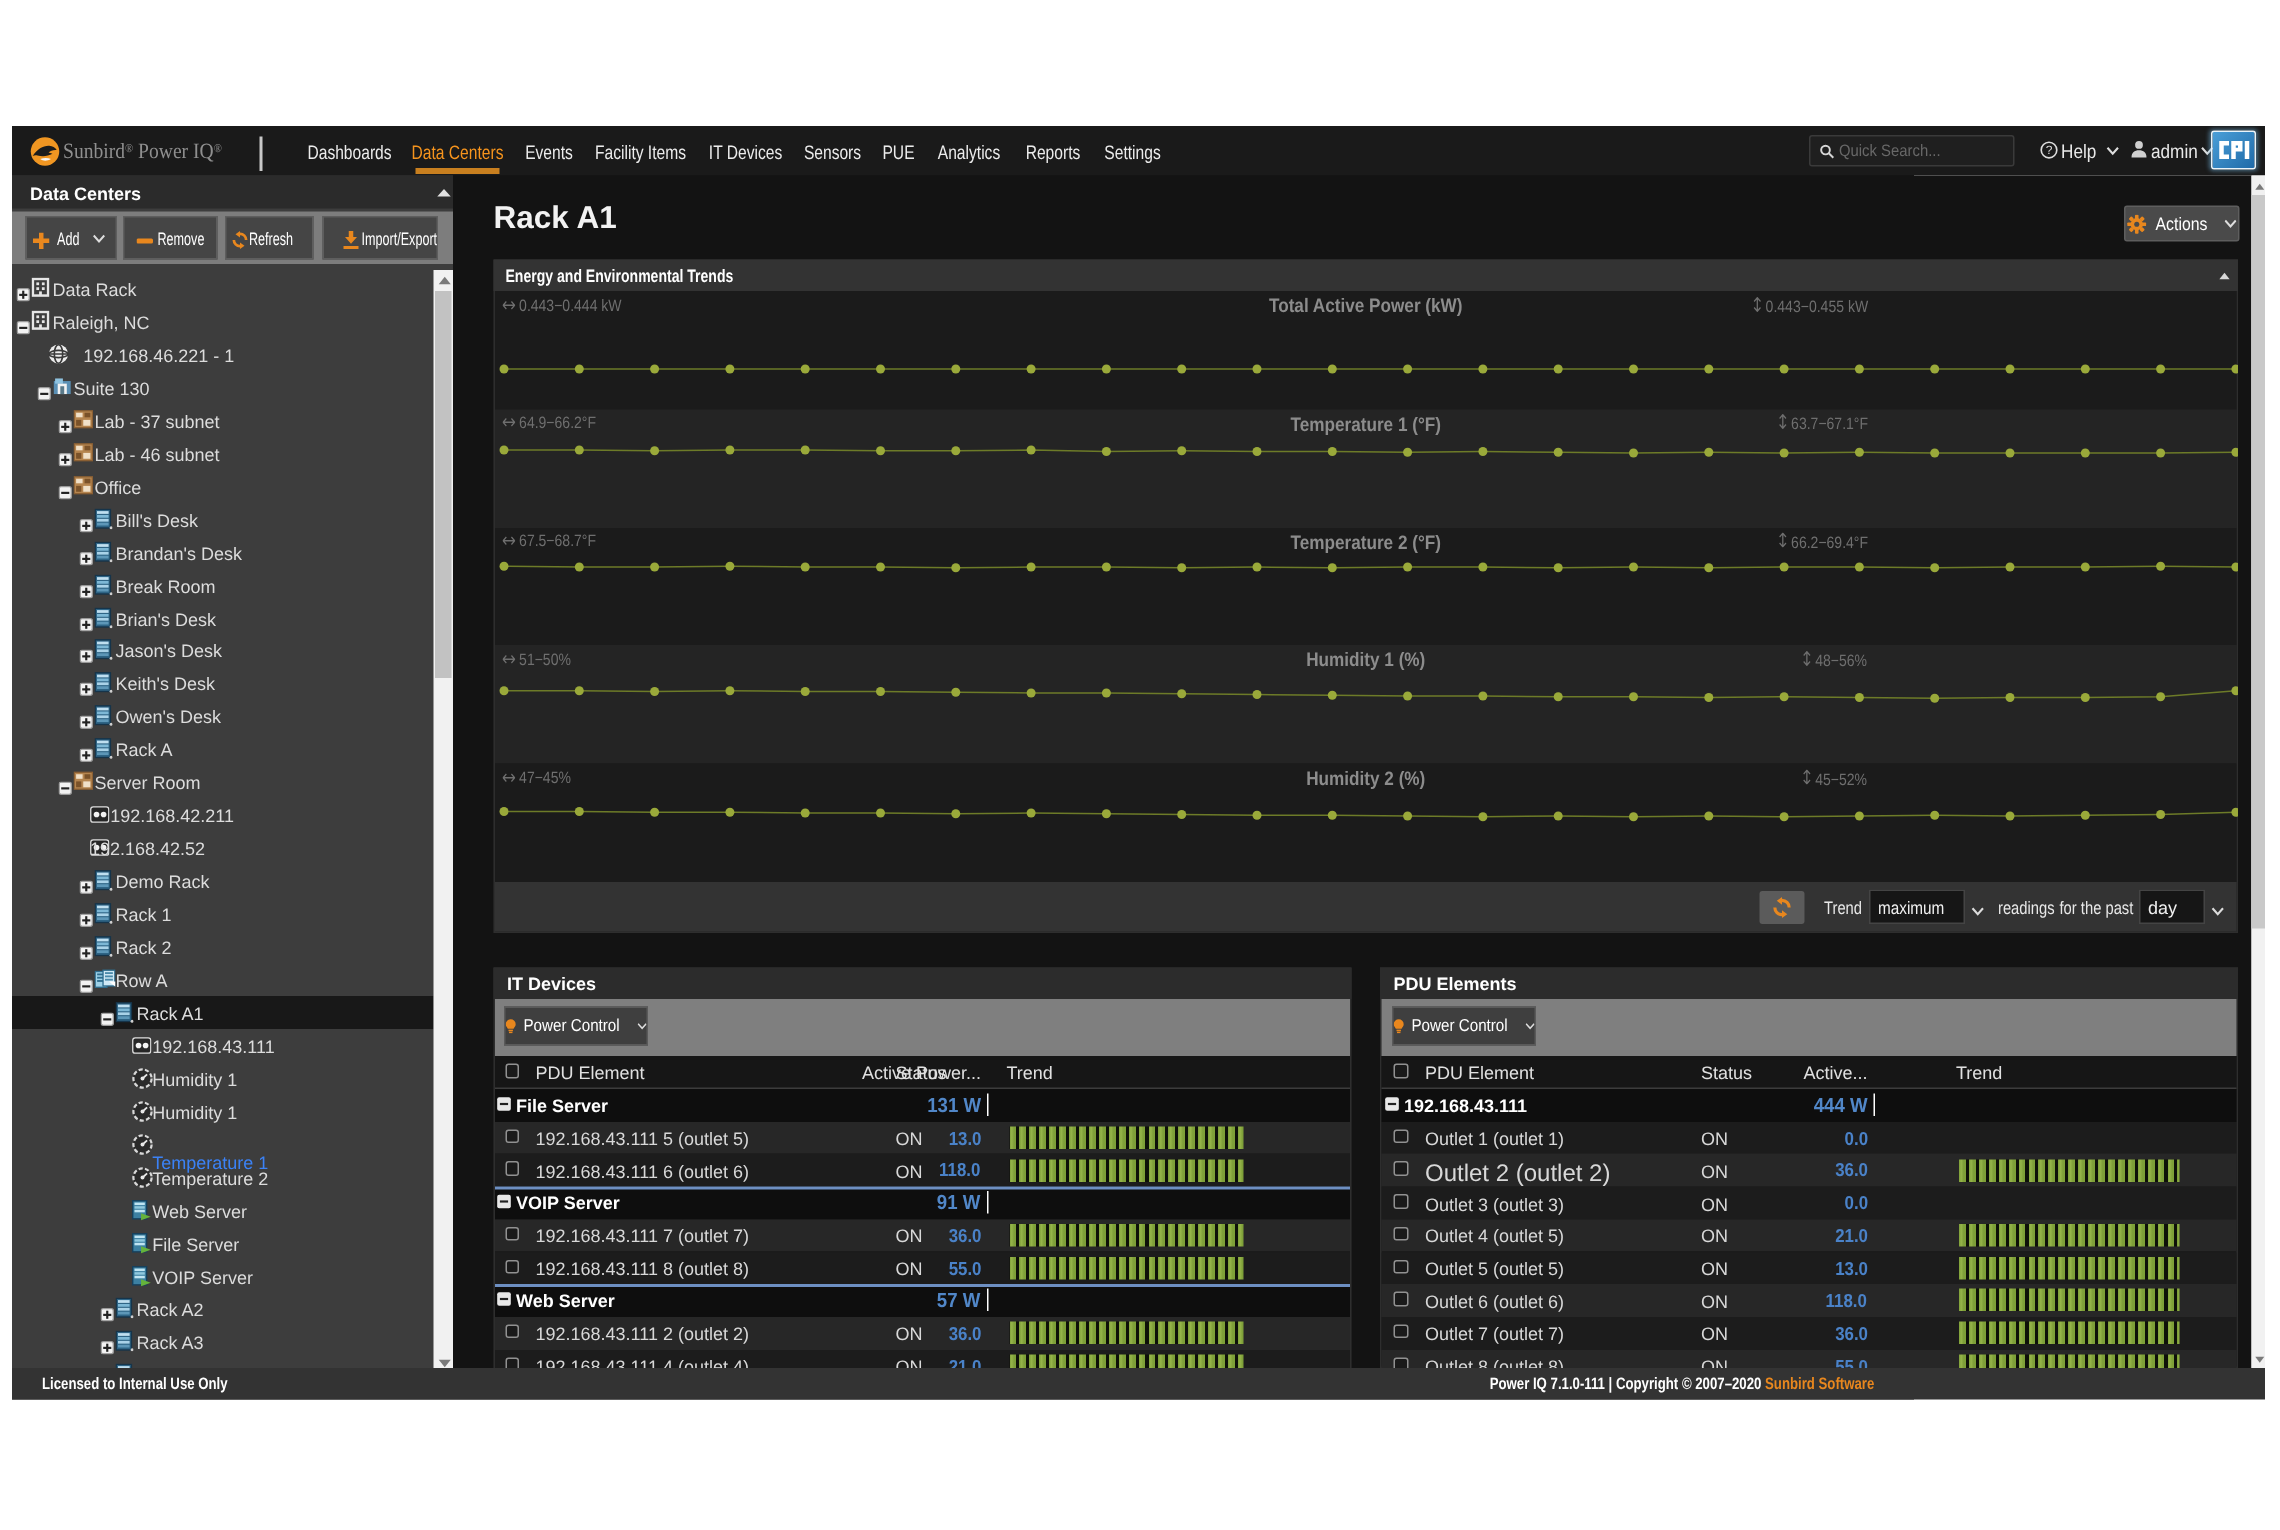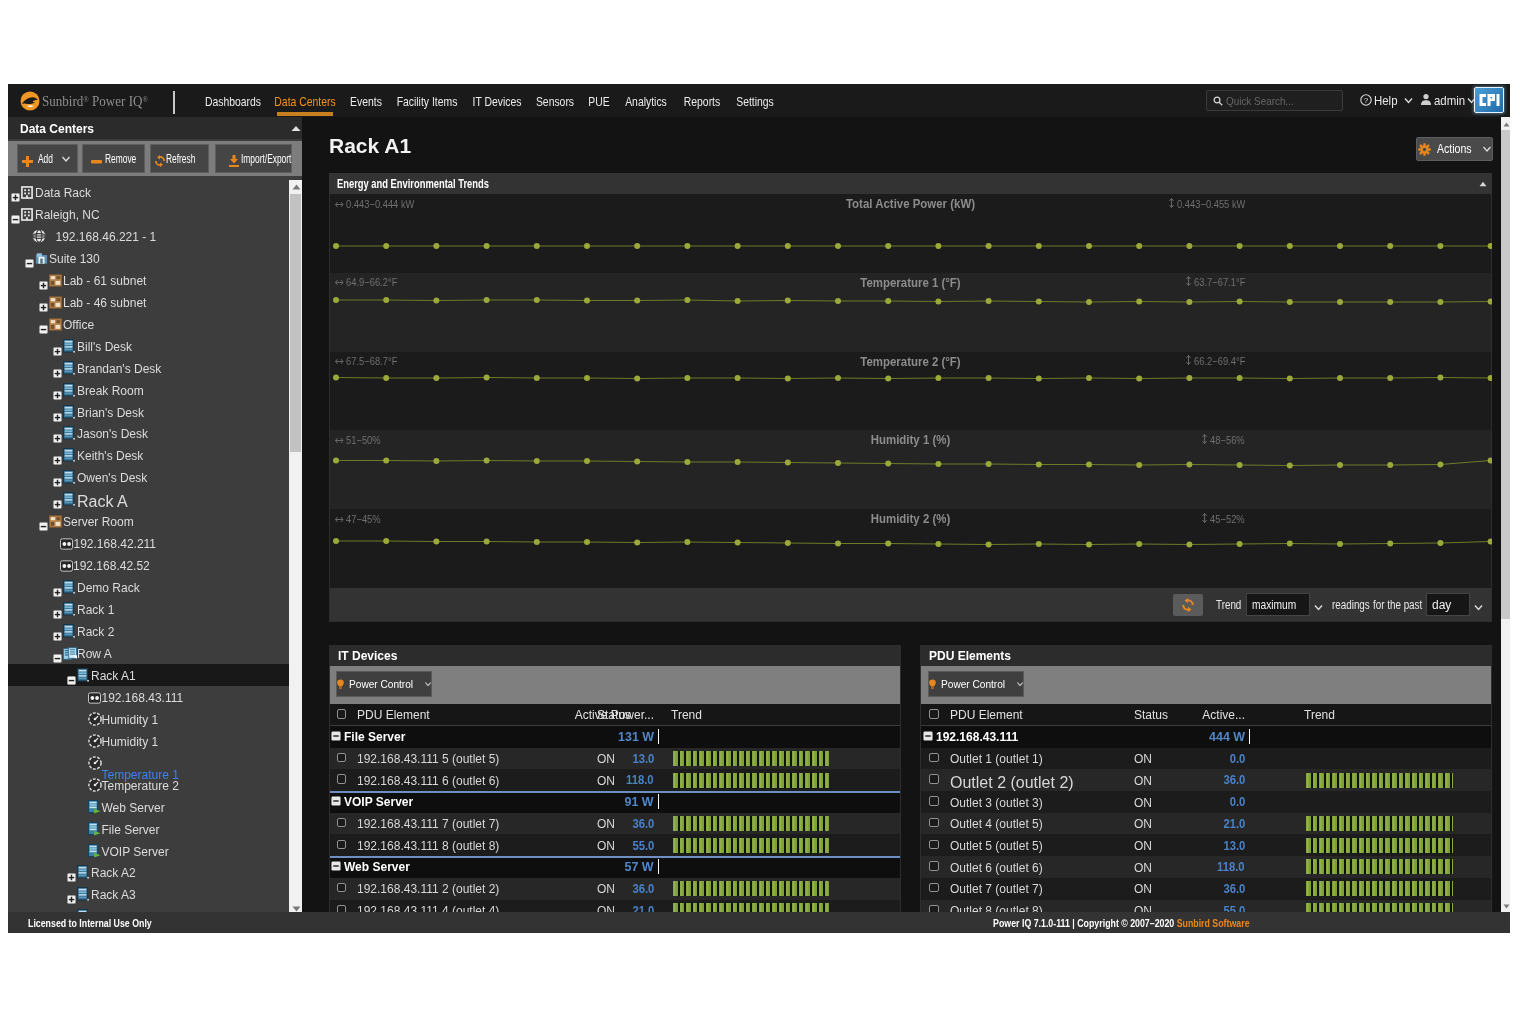--- a/index.html
+++ b/index.html
@@ -143,21 +143,21 @@
           <rect x="2" y="4.3" width="6" height="1.6" fill="#222"></rect>
           <rect x="4.2" y="2" width="1.6" height="6" fill="#222"></rect>
         </svg></div>
       <div class="abs" style="left:41px;top:96.8px;"><svg width="13" height="13" viewBox="0 0 15 14">
           <rect x="0.5" y="0.5" width="14" height="13" fill="#b5854f" stroke="#8a5f33" stroke-width="1"></rect>
           <rect x="2" y="2" width="5" height="3.5" fill="#f0e0c8"></rect>
           <rect x="8.5" y="2" width="4.5" height="3.5" fill="#7a5229"></rect>
           <rect x="2" y="7.5" width="4" height="4.5" fill="#7a5229"></rect>
           <rect x="7.5" y="7.5" width="5.5" height="4.5" fill="#f0e0c8"></rect>
         </svg></div>
-      <div class="abs tx" style="left:55px;top:97.8px;color:#dcdcdc;font-size:12px;">Lab - 61 subnet</div>
+      <div class="abs tx" style="left:55px;top:97.8px;color:#dcdcdc;font-size:12px;">Lab - 37 subnet</div>
       <div class="abs" style="left:31px;top:121.8px;"><svg width="9" height="9" viewBox="0 0 10 10">
           <rect x="0.5" y="0.5" width="9" height="9" rx="1.5" fill="#f2f2f2" stroke="#9a9a9a"></rect>
           <rect x="2" y="4.3" width="6" height="1.6" fill="#222"></rect>
           <rect x="4.2" y="2" width="1.6" height="6" fill="#222"></rect>
         </svg></div>
       <div class="abs" style="left:41px;top:118.8px;"><svg width="13" height="13" viewBox="0 0 15 14">
           <rect x="0.5" y="0.5" width="14" height="13" fill="#b5854f" stroke="#8a5f33" stroke-width="1"></rect>
           <rect x="2" y="2" width="5" height="3.5" fill="#f0e0c8"></rect>
           <rect x="8.5" y="2" width="4.5" height="3.5" fill="#7a5229"></rect>
           <rect x="2" y="7.5" width="4" height="4.5" fill="#7a5229"></rect>
@@ -280,21 +280,21 @@
           <rect x="4.2" y="2" width="1.6" height="6" fill="#222"></rect>
         </svg></div>
       <div class="abs" style="left:55px;top:316.3px;"><svg width="12" height="14" viewBox="0 0 13 15">
           <rect x="0.5" y="0.5" width="11" height="13.5" fill="#2e6485" stroke="#16344a" stroke-width="1"></rect>
           <rect x="1.8" y="1.8" width="8.4" height="2" fill="#bfdff0"></rect>
           <rect x="1.8" y="4.6" width="8.4" height="2" fill="#7db8d6"></rect>
           <rect x="1.8" y="7.4" width="8.4" height="2" fill="#a9d2e8"></rect>
           <rect x="1.8" y="10.2" width="8.4" height="2" fill="#5d97b8"></rect>
           <circle cx="12" cy="13.8" r="1.1" fill="#cfcfcf"></circle>
         </svg></div>
-      <div class="abs tx" style="left:69px;top:317.3px;color:#dcdcdc;font-size:16px;">Rack A</div>
+      <div class="abs tx" style="left:69px;top:317.3px;color:#dcdcdc;font-size:12px;">Rack A</div>
       <div class="abs" style="left:31px;top:341.2px;"><svg width="9" height="9" viewBox="0 0 10 10">
           <rect x="0.5" y="0.5" width="9" height="9" rx="1.5" fill="#f2f2f2" stroke="#9a9a9a"></rect>
           <rect x="2" y="4.3" width="6" height="1.6" fill="#222"></rect>
         </svg></div>
       <div class="abs" style="left:41px;top:338.2px;"><svg width="13" height="13" viewBox="0 0 15 14">
           <rect x="0.5" y="0.5" width="14" height="13" fill="#b5854f" stroke="#8a5f33" stroke-width="1"></rect>
           <rect x="2" y="2" width="5" height="3.5" fill="#f0e0c8"></rect>
           <rect x="8.5" y="2" width="4.5" height="3.5" fill="#7a5229"></rect>
           <rect x="2" y="7.5" width="4" height="4.5" fill="#7a5229"></rect>
           <rect x="7.5" y="7.5" width="5.5" height="4.5" fill="#f0e0c8"></rect>
@@ -304,21 +304,21 @@
           <rect x="0.5" y="1" width="14" height="12" rx="2" fill="#262626" stroke="#e0e0e0" stroke-width="1"></rect>
           <circle cx="5" cy="7" r="2.2" fill="#f2f2f2"></circle>
           <circle cx="10.5" cy="7" r="2.2" fill="#f2f2f2"></circle>
         </svg></div>
       <div class="abs tx" style="left:65.5px;top:361.2px;color:#dcdcdc;font-size:12px;">192.168.42.211</div>
       <div class="abs" style="left:51.5px;top:382.1px;"><svg width="13" height="12" viewBox="0 0 15 14">
           <rect x="0.5" y="1" width="14" height="12" rx="2" fill="#262626" stroke="#e0e0e0" stroke-width="1"></rect>
           <circle cx="5" cy="7" r="2.2" fill="#f2f2f2"></circle>
           <circle cx="10.5" cy="7" r="2.2" fill="#f2f2f2"></circle>
         </svg></div>
-      <div class="abs tx" style="left:65px;top:383.1px;color:#dcdcdc;font-size:12px;">192.168.42.52</div>
+      <div class="abs tx" style="left:52px;top:383.1px;color:#dcdcdc;font-size:12px;">192.168.42.52</div>
       <div class="abs" style="left:45px;top:407.1px;"><svg width="9" height="9" viewBox="0 0 10 10">
           <rect x="0.5" y="0.5" width="9" height="9" rx="1.5" fill="#f2f2f2" stroke="#9a9a9a"></rect>
           <rect x="2" y="4.3" width="6" height="1.6" fill="#222"></rect>
           <rect x="4.2" y="2" width="1.6" height="6" fill="#222"></rect>
         </svg></div>
       <div class="abs" style="left:55px;top:404.1px;"><svg width="12" height="14" viewBox="0 0 13 15">
           <rect x="0.5" y="0.5" width="11" height="13.5" fill="#2e6485" stroke="#16344a" stroke-width="1"></rect>
           <rect x="1.8" y="1.8" width="8.4" height="2" fill="#bfdff0"></rect>
           <rect x="1.8" y="4.6" width="8.4" height="2" fill="#7db8d6"></rect>
           <rect x="1.8" y="7.4" width="8.4" height="2" fill="#a9d2e8"></rect>

